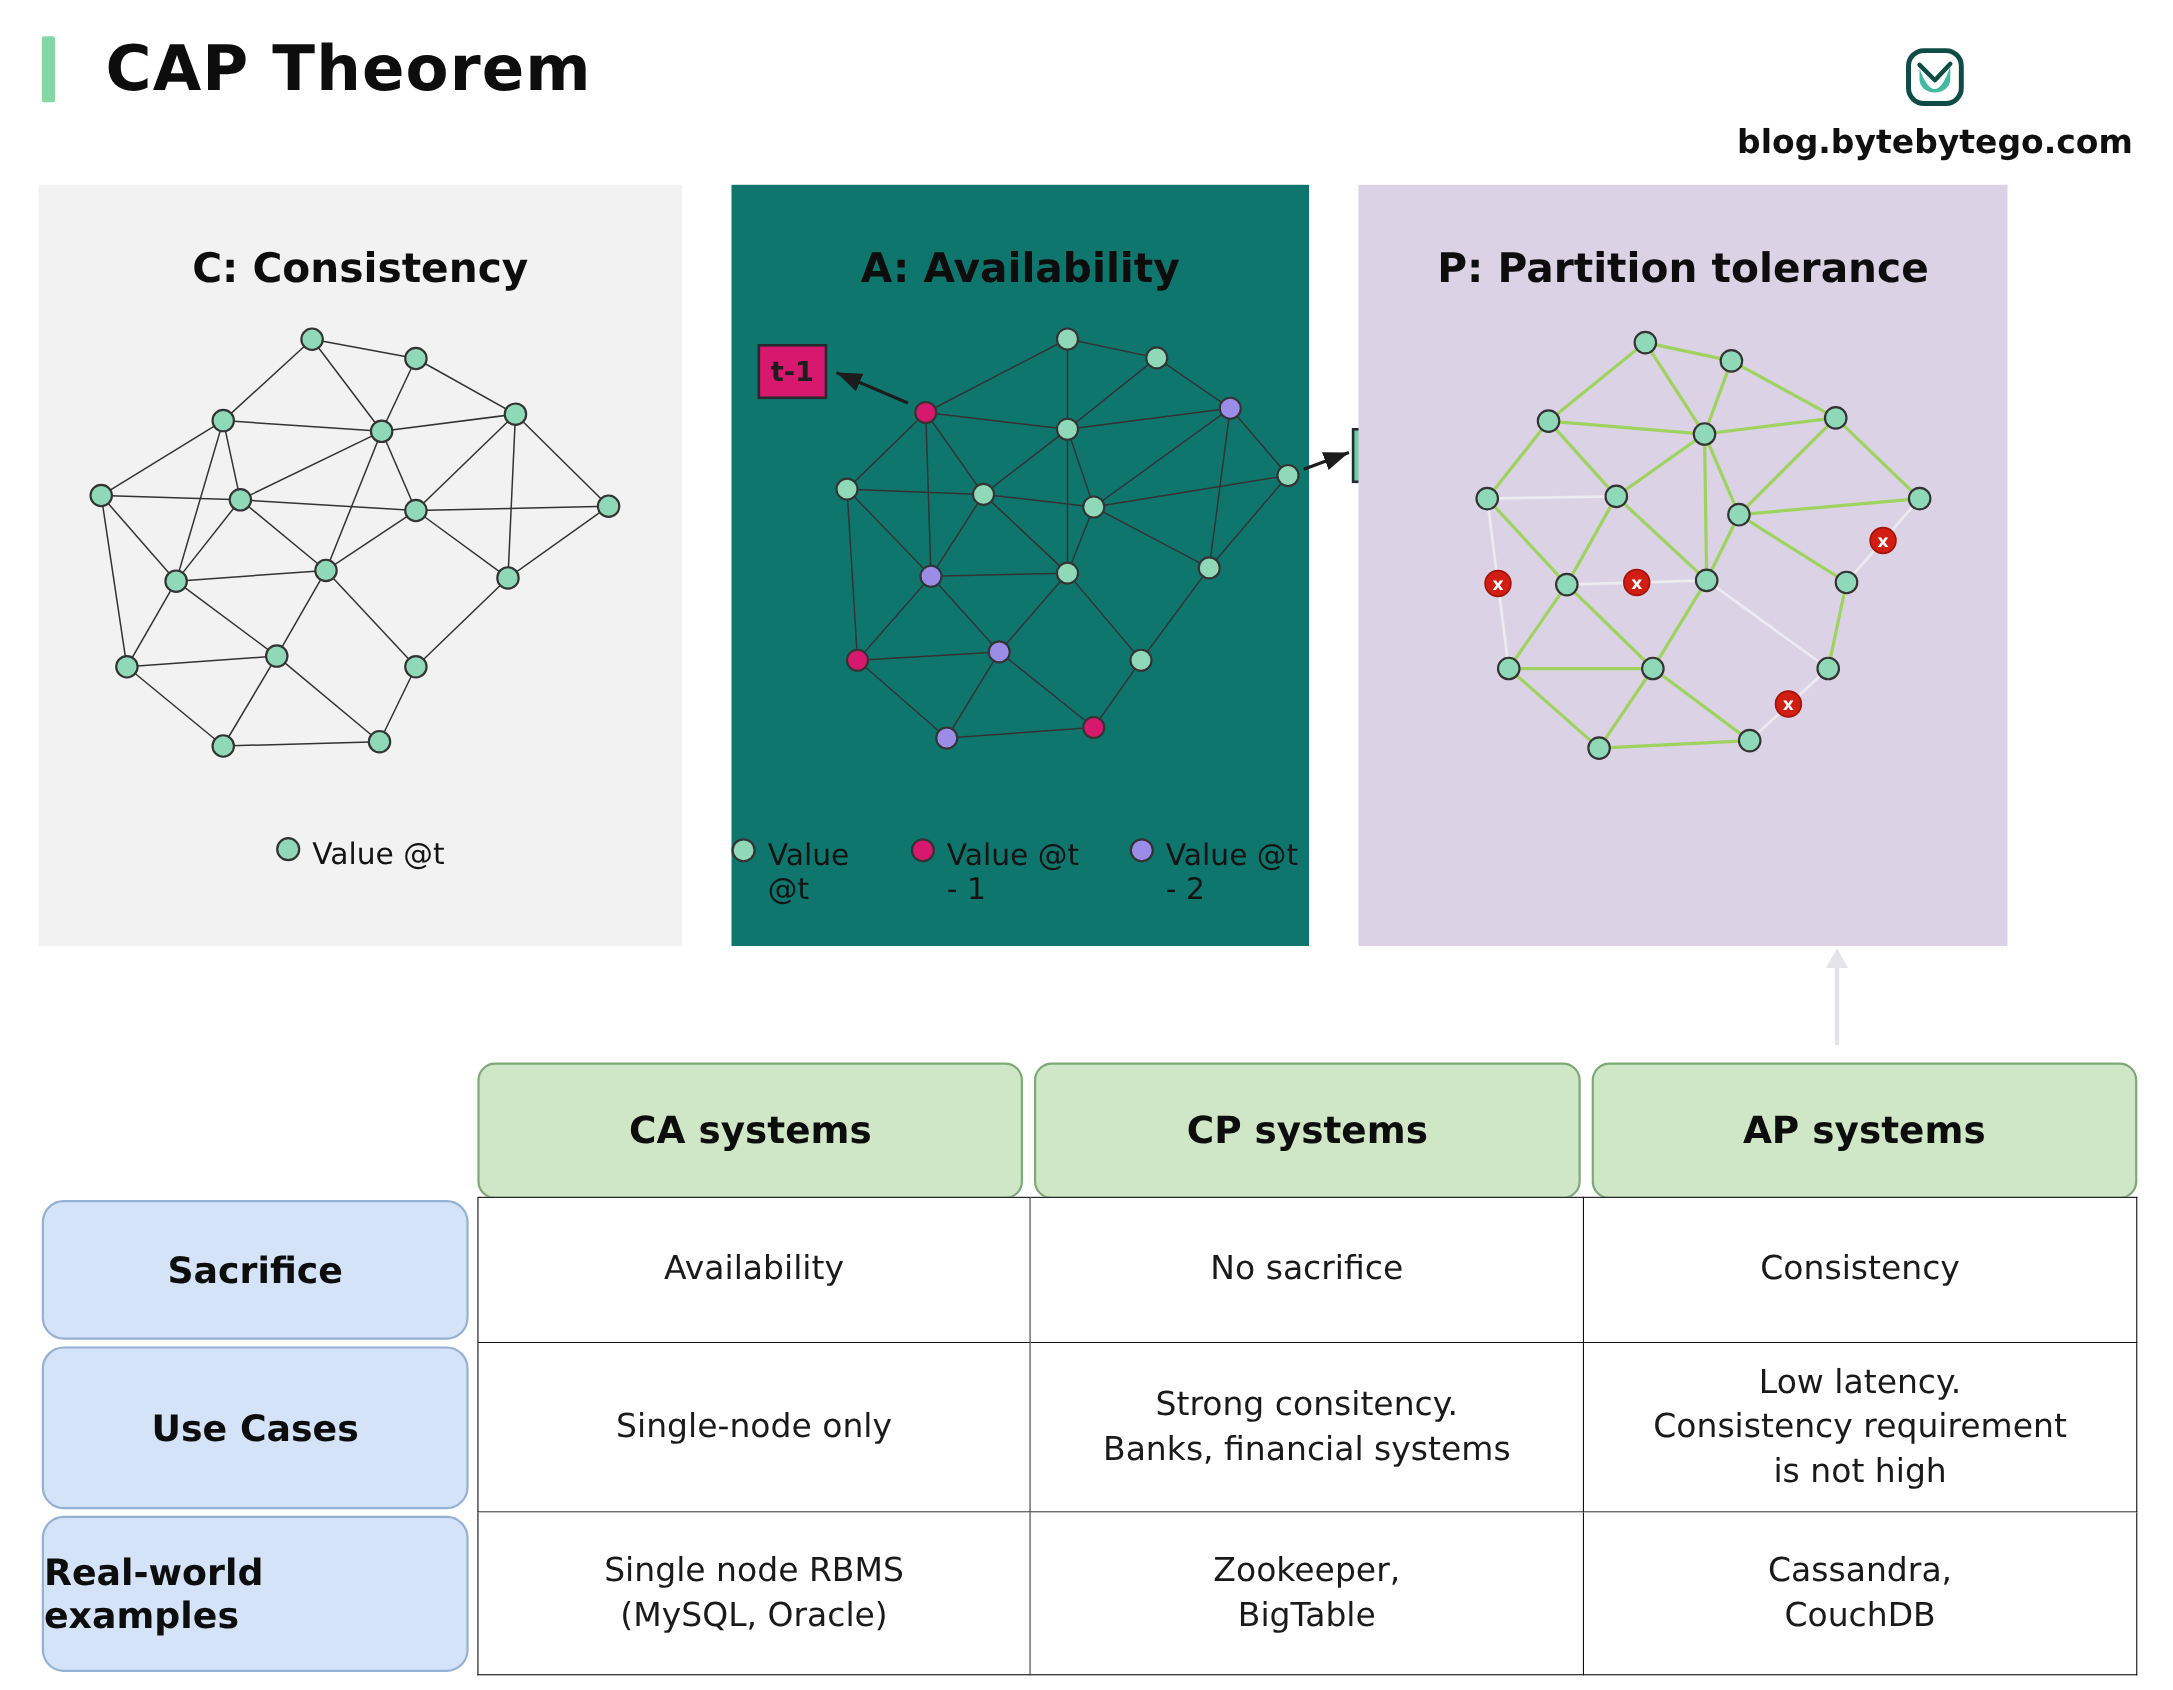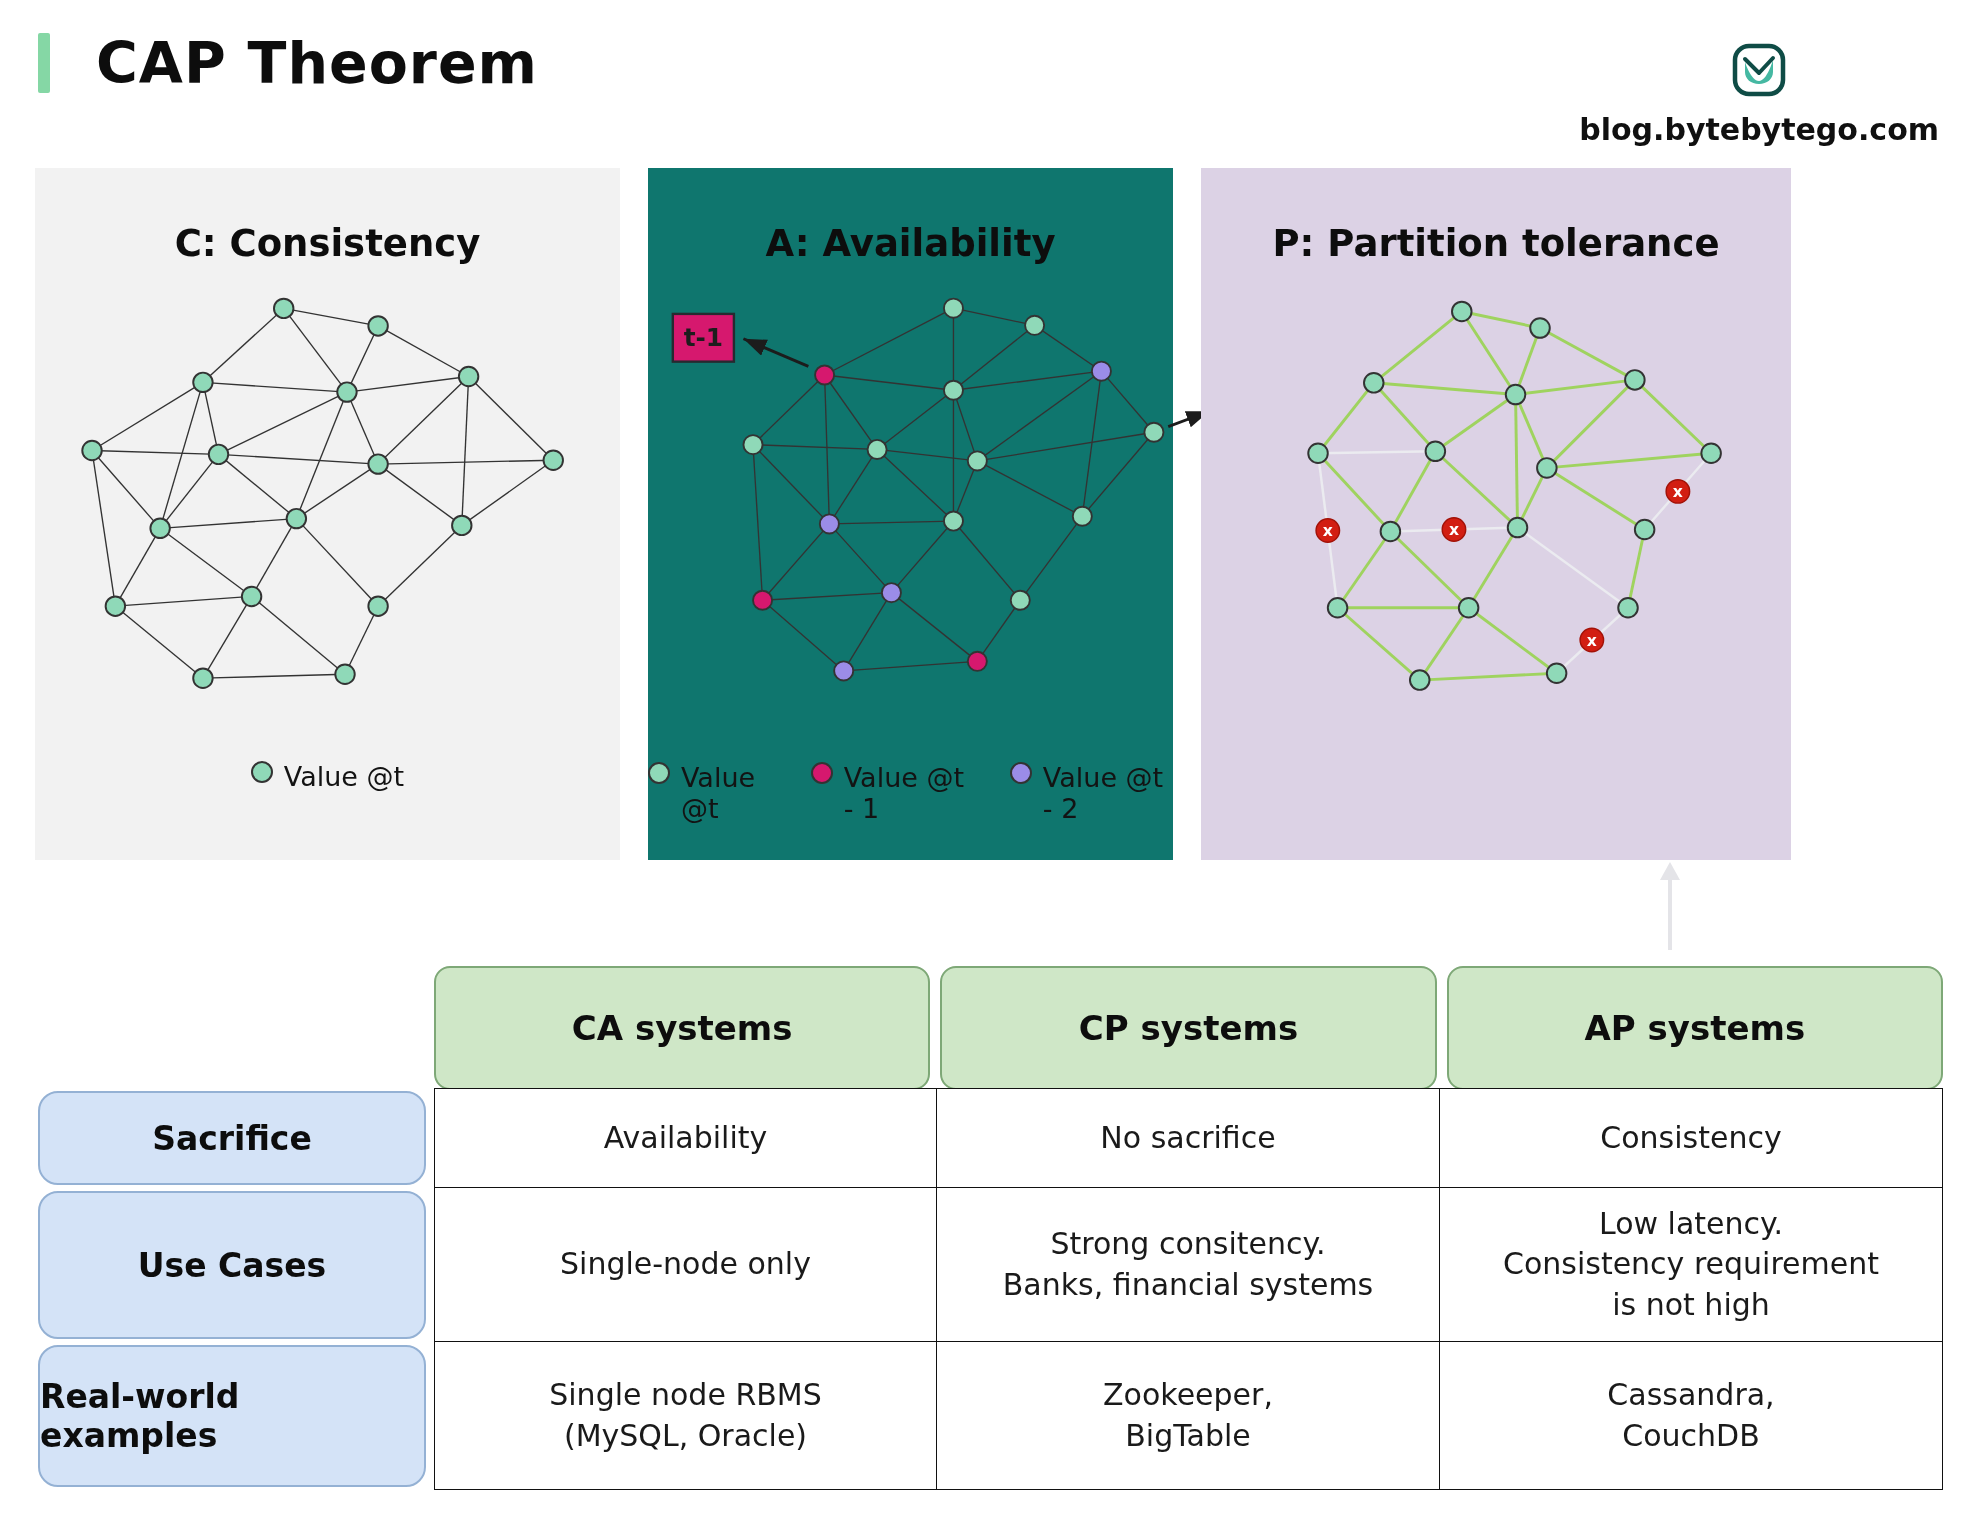--- a/index.html
+++ b/index.html
@@ -9,21 +9,21 @@
     font-family:"DejaVu Sans","Liberation Sans",sans-serif;color:#111;
     overflow:hidden;
   }
   
   .header{position:absolute;left:38px;top:30px;display:flex;align-items:center;gap:18px;}
   .accent-bar{width:12px;height:60px;background:#85d7a5;border-radius:2px;}
   .page-title{font-size:57px;font-weight:700;letter-spacing:1px;color:#0d0d0d;margin-left:28px;}
   .site{position:absolute;top:42px;right:36px;display:flex;align-items:center;gap:14px;flex-direction:column;}
   .site-label{font-size:30px;font-weight:700;color:#101010;}
   
-  .panels{position:absolute;top:168px;left:35px;display:flex;gap:28px;}
+  .panels{position:absolute;top:168px;left:35px;display:flex;gap:45px;}
   .panel{height:692px;box-sizing:border-box;}
   .panel-c{width:585px;background:#f2f2f2;}
   .panel-a{width:525px;background:#0f766e;}
   .panel-p{width:590px;background:#dcd2e5;}
   .panel-title{margin-top:54px;text-align:center;font-size:37px;font-weight:700;color:#0d0d0d;}
   .graph{display:block;margin:22px auto 0;}
   .legend{display:flex;justify-content:center;align-items:center;gap:36px;margin-top:26px;font-size:27px;color:#131313;}
   .legend-item{display:flex;align-items:flex-start;gap:11px;}
   .dot{width:22px;height:22px;border-radius:50%;border:2px solid #333;box-sizing:border-box;flex:none;}
   .dot-green{background:#8fd9b8;}
@@ -32,21 +32,21 @@
   .legend-c{margin-top:40px;}
   
   .pointer-arrow{position:absolute;left:1640px;top:860px;}
   
   .captable{position:absolute;left:38px;top:950px;width:1905px;}
   .thead{display:flex;gap:10px;height:124px;margin-left:396px;margin-bottom:-2px;margin-top:16px;}
   .thcol{flex:1;background:#cfe7c7;border:2px solid #7ea877;border-radius:16px;
          display:flex;align-items:center;justify-content:center;
          font-size:34px;font-weight:700;box-sizing:border-box;color:#0d0d0d;}
   .trow{display:flex;}
-  .r0{height:100px;} .r1{height:154px;} .r2{height:148px;}
+  .r0{height:133px;} .r1{height:154px;} .r2{height:148px;}
   .rl{width:396px;box-sizing:border-box;padding:3px 8px 3px 0;flex:none;}
   .rlbox{height:100%;background:#d4e3f7;border:2px solid #94b1d4;border-radius:20px;
          display:flex;align-items:center;justify-content:center;
          font-size:33px;font-weight:700;box-sizing:border-box;color:#0d0d0d;}
   .cells{flex:1;display:grid;grid-template-columns:repeat(3,1fr);}
   .cell{background:#fff;border-right:1.5px solid #111;border-bottom:1.5px solid #111;
         display:flex;align-items:center;justify-content:center;text-align:center;
         font-size:30px;line-height:1.35;white-space:pre-line;padding:8px 26px;box-sizing:border-box;color:#1a1a1a;}
   .cells .cell:first-child{border-left:1.5px solid #111;}
   .trow-first .cell{border-top:1.5px solid #111;}

